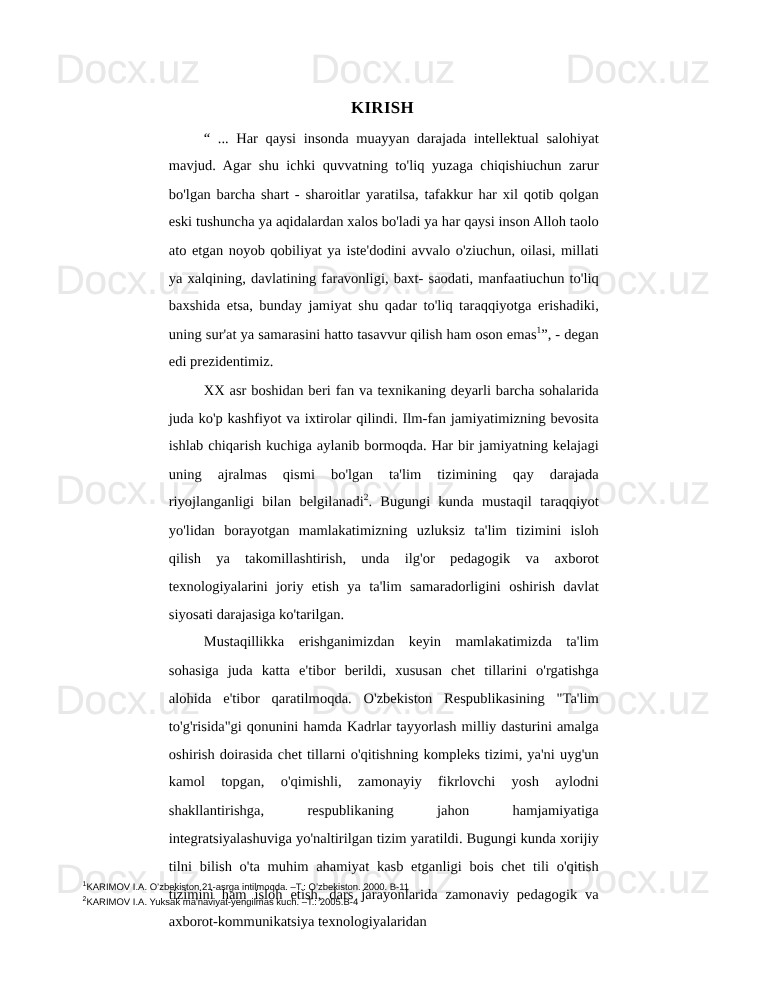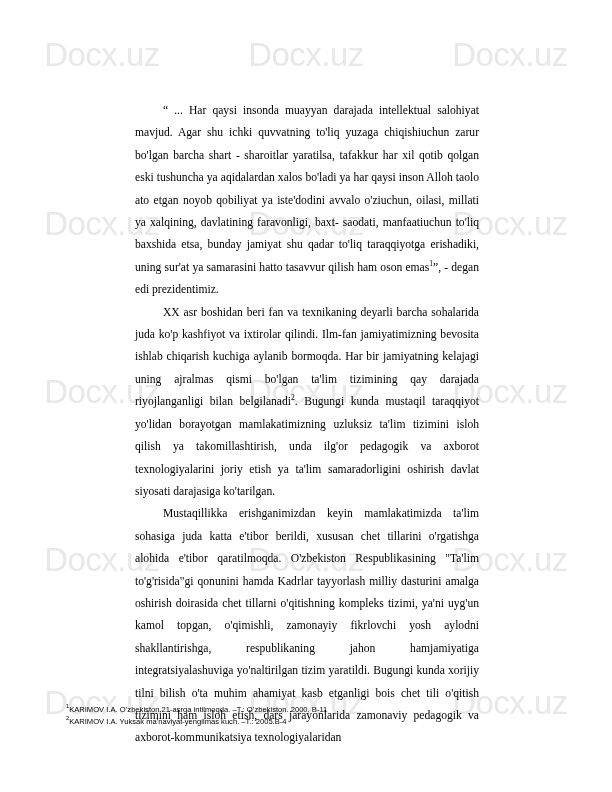--- a/index.html
+++ b/index.html
@@ -134,20 +134,21 @@
     </div>
     <div class="wm-row" style="top: 684px;">
       <span class="wm-text" style="color: rgb(232, 232, 232);">Docx.uz</span>
       <span class="wm-text" style="color: rgb(232, 232, 232);">Docx.uz</span>
       <span class="wm-text" style="color: rgb(232, 232, 232);">Docx.uz</span>
     </div>
   </div>
 
 <div id="page">
 
+  <div id="doc-title">KIRISH</div>
 
   <div id="body-text">
     <p class="para">
       <span>“ ... Har qaysi insonda muayyan darajada intellektual salohiyat mavjud. Agar shu ichki quvvatning to'liq yuzaga chiqishiuchun zarur bo'lgan barcha shart - sharoitlar yaratilsa, tafakkur har xil qotib qolgan eski tushuncha ya aqidalardan xalos bo'ladi ya har qaysi inson Alloh taolo ato etgan noyob qobiliyat ya iste'dodini avvalo o'ziuchun, oilasi, millati ya xalqining, davlatining faravonligi, baxt- saodati, manfaatiuchun to'liq baxshida etsa, bunday jamiyat shu qadar to'liq taraqqiyotga erishadiki, uning sur'at ya samarasini hatto tasavvur qilish ham oson emas</span><sup class="fnref">1</sup><span>”, - degan edi prezidentimiz.</span>
     </p>
     <p class="para">
       <span>XX asr boshidan beri fan va texnikaning deyarli barcha sohalarida juda ko'p kashfiyot va ixtirolar qilindi. Ilm-fan jamiyatimizning bevosita ishlab chiqarish kuchiga aylanib bormoqda. Har bir jamiyatning kelajagi uning ajralmas qismi bo'lgan ta'lim tizimining qay darajada riyojlanganligi bilan belgilanadi</span><sup class="fnref">2</sup><span>. Bugungi kunda mustaqil taraqqiyot yo'lidan borayotgan mamlakatimizning uzluksiz ta'lim tizimini isloh qilish ya takomillashtirish, unda ilg'or pedagogik va axborot texnologiyalarini joriy etish ya ta'lim samaradorligini oshirish davlat siyosati darajasiga ko'tarilgan.</span>
     </p>
     <p class="para">
       <span>Mustaqillikka erishganimizdan keyin mamlakatimizda ta'lim sohasiga juda katta e'tibor berildi, xususan chet tillarini o'rgatishga alohida e'tibor qaratilmoqda. O'zbekiston Respublikasining "Ta'lim to'g'risida"gi qonunini hamda Kadrlar tayyorlash milliy dasturini amalga oshirish doirasida chet tillarni o'qitishning kompleks tizimi, ya'ni uyg'un kamol topgan, o'qimishli, zamonayiy fikrlovchi yosh aylodni shakllantirishga, respublikaning jahon hamjamiyatiga integratsiyalashuviga yo'naltirilgan tizim yaratildi. Bugungi kunda xorijiy tilni bilish o'ta muhim ahamiyat kasb etganligi bois chet tili o'qitish tizimini ham isloh etish, dars jarayonlarida zamonaviy pedagogik va axborot-kommunikatsiya texnologiyalaridan</span>

